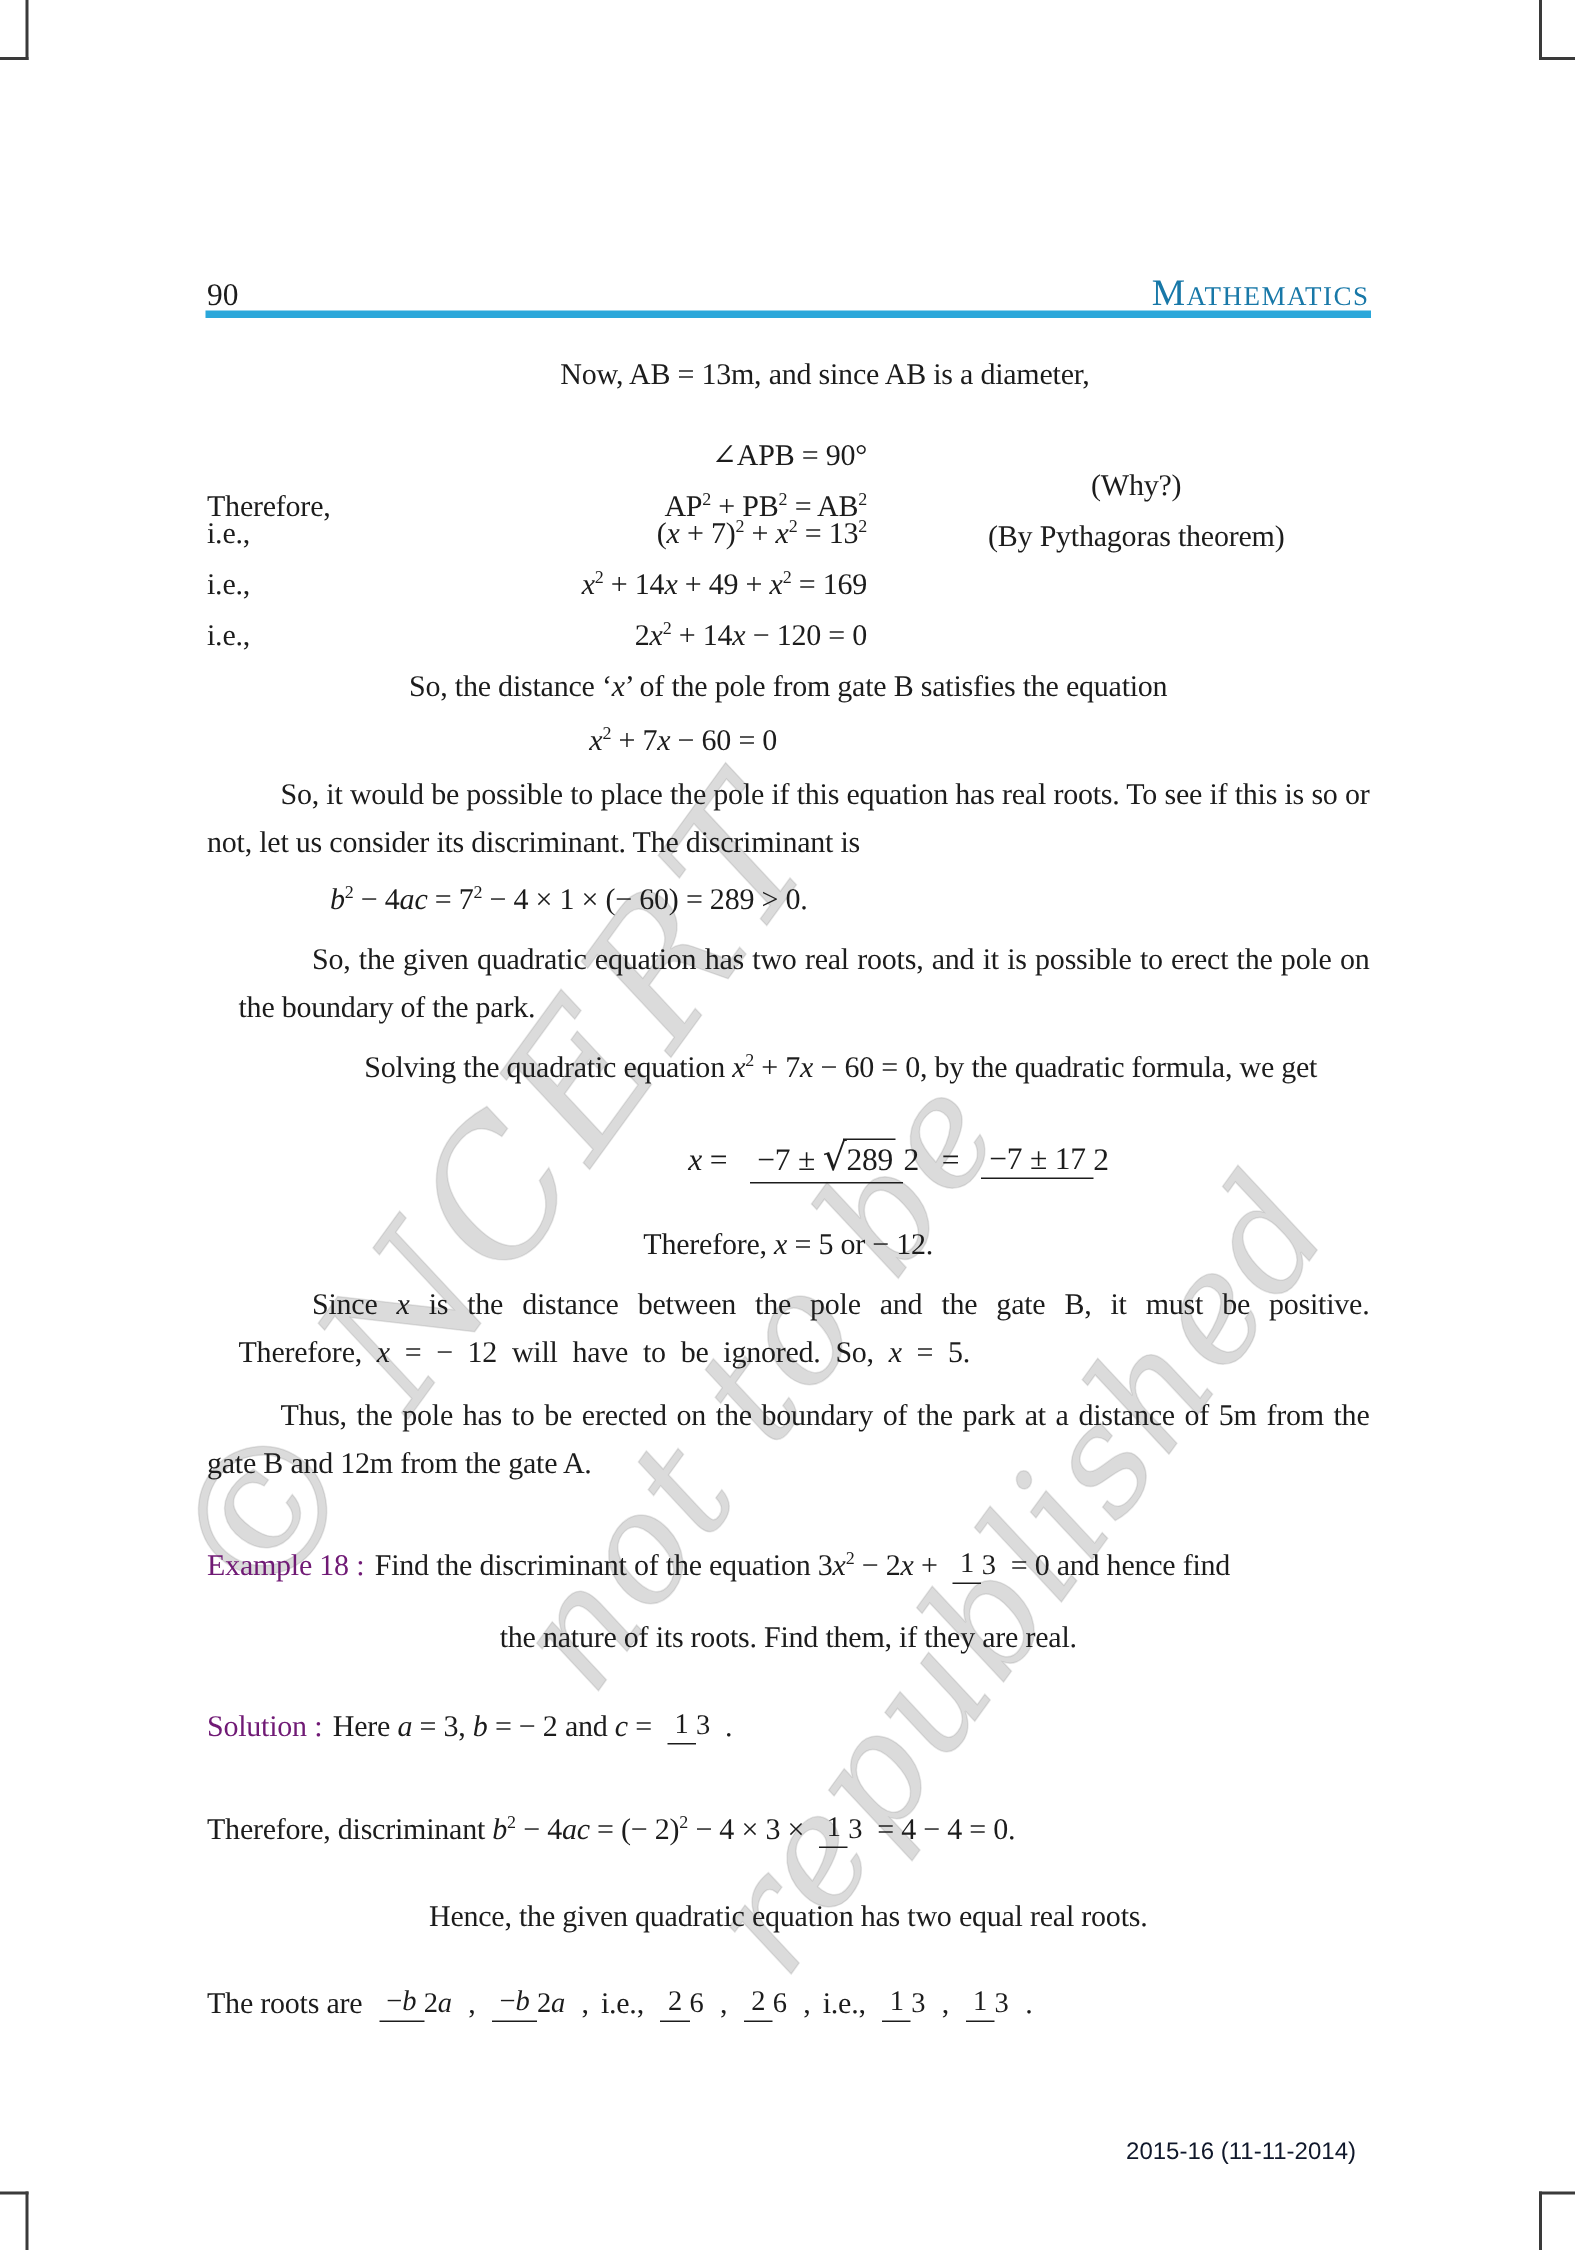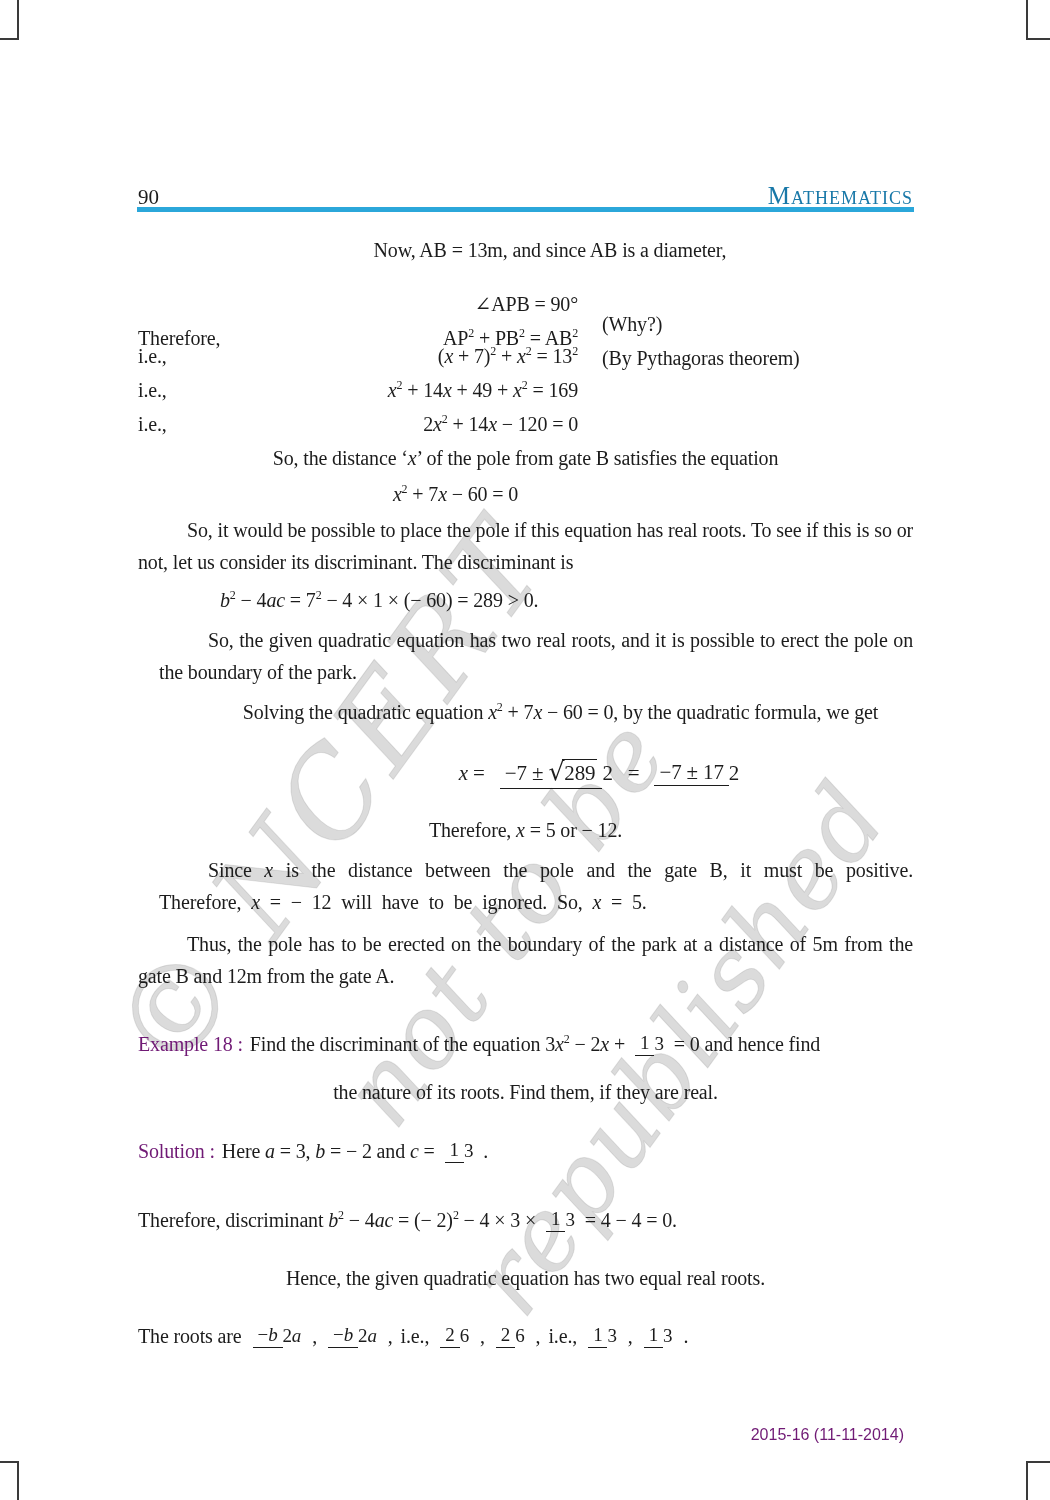--- a/index.html
+++ b/index.html
@@ -29,21 +29,21 @@
   .para{margin:0;text-align:center;}
   .indent{text-indent:49px;}
   .just{text-align:justify;}
   .wide{word-spacing:5px;}
   sup{font-size:0.6em;line-height:0;}
   i{font-style:italic;}
   
   .eqblock{margin-top:2px;}
   .eqrow{display:grid;grid-template-columns:92px 372px auto;height:34px;align-items:center;}
   .eqrow .eq-math{text-align:right;padding-right:24px;}
-  .eqrow .eq-note{text-align:left;margin-top:40px;}
+  .eqrow .eq-note{text-align:center;margin-top:40px;}
   
   .ceq{margin:4px 140px 0 0;height:30px;text-align:center;}
   .disc1{margin-top:6px;text-indent:82px;}
   
   .frac{display:inline-flex;flex-direction:row;align-items:center;vertical-align:middle;
         font-size:0.95em;line-height:1.18;margin:0 3px;flex-shrink:0;}
   .frac .num{padding:0 5px 1px;border-bottom:1.6px solid #1c1c1c;white-space:nowrap;}
   .frac .den{padding-top:1px;white-space:nowrap;}
   .radical{font-family:"DejaVu Sans",sans-serif;font-size:1.2em;margin-right:-2px;}
   .radicand{border-top:1.8px solid #1c1c1c;padding:1px 2px 0;}
@@ -56,21 +56,21 @@
   .inline-eq > span{flex-shrink:0;}
   .lbl-blue{color:#701a75;font-weight:normal;}
   .ex-line{margin-top:22px;min-height:60px;}
   .sol-line{margin-top:14px;min-height:58px;}
   .disc2-line{margin-top:10px;min-height:60px;text-align:right;}
   .roots-line{margin-top:14px;min-height:56px;gap:8px;}
   .mt2{margin-top:2px;} .mt4{margin-top:4px;} .mt6{margin-top:6px;} .mt8{margin-top:8px;margin-left:21px;}
   .mt10{margin-top:10px;} .mt12{margin-top:12px;}
   
   .footer{position:absolute;right:146px;top:1426px;z-index:1;
-          font-family:"Liberation Sans","DejaVu Sans",sans-serif;font-size:16px;color:#701a75;}
+          font-family:"Liberation Sans","DejaVu Sans",sans-serif;font-size:16px;color:#0f172a;}
 </style>
 </head>
 <body>
 
 <div class="page">
 
   <div class="crop crop-tl"></div>
   <div class="crop crop-tr"></div>
   <div class="crop crop-bl"></div>
   <div class="crop crop-br"></div>

